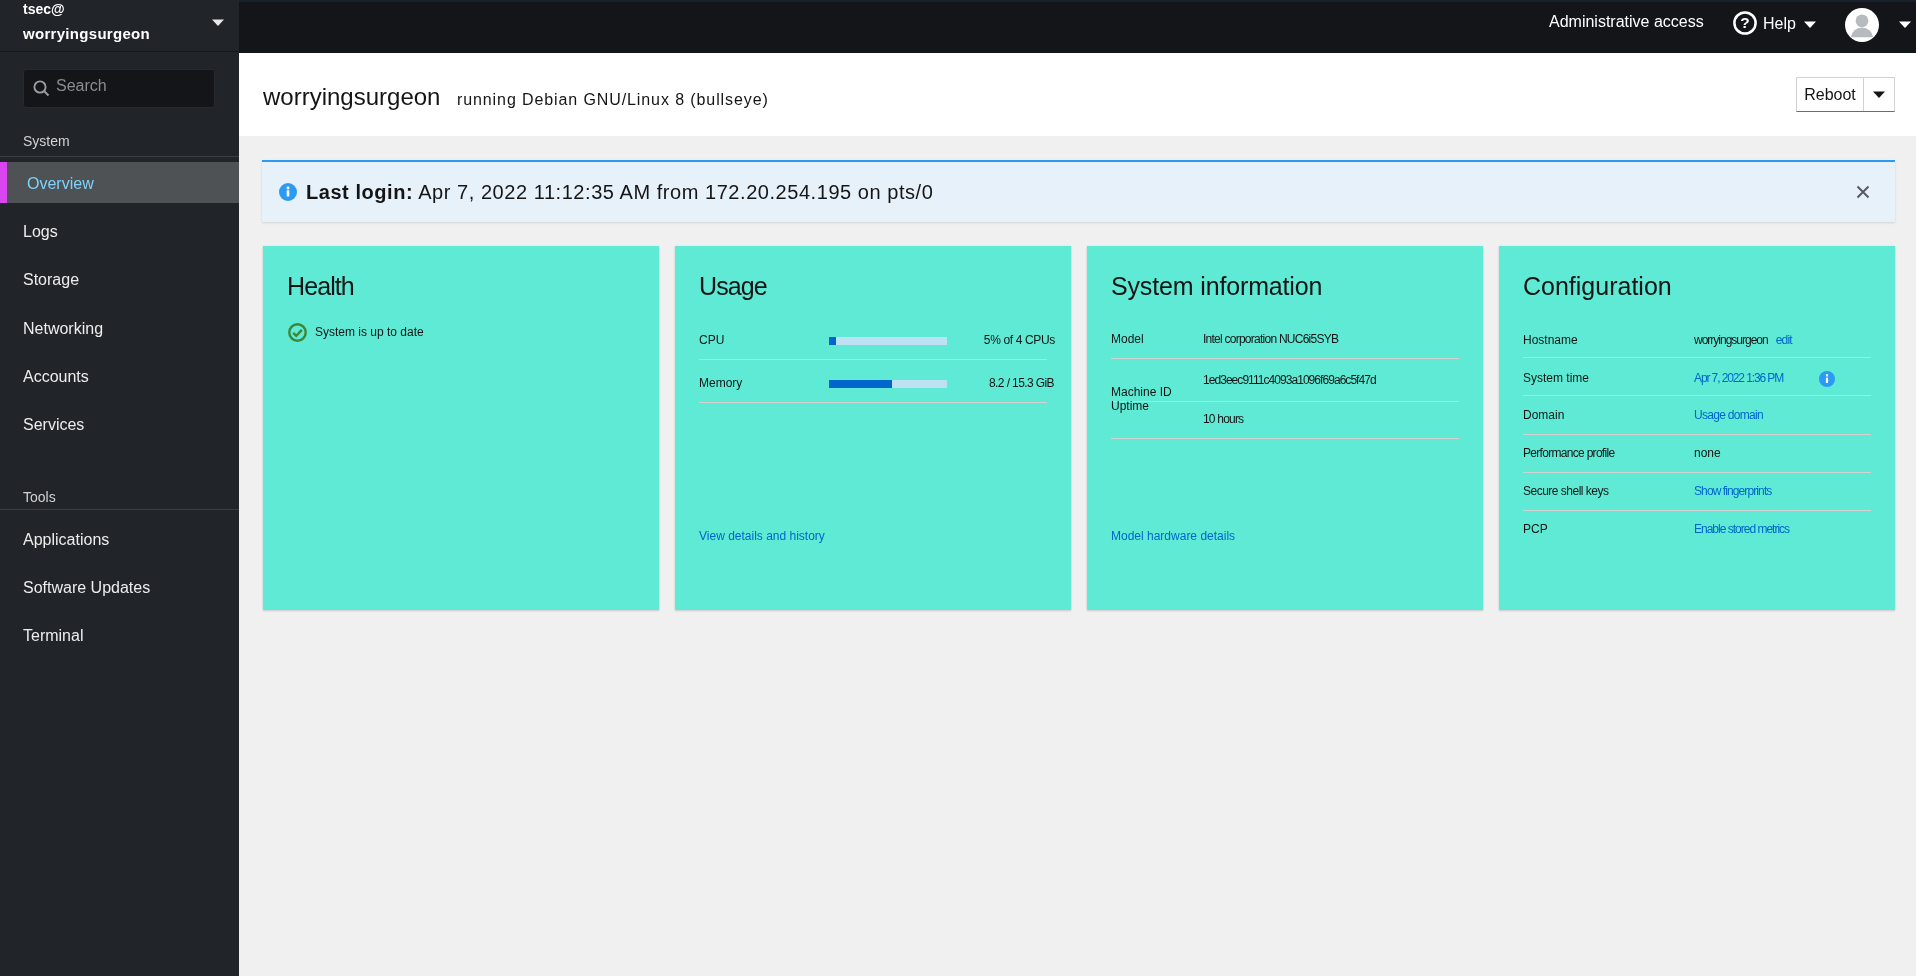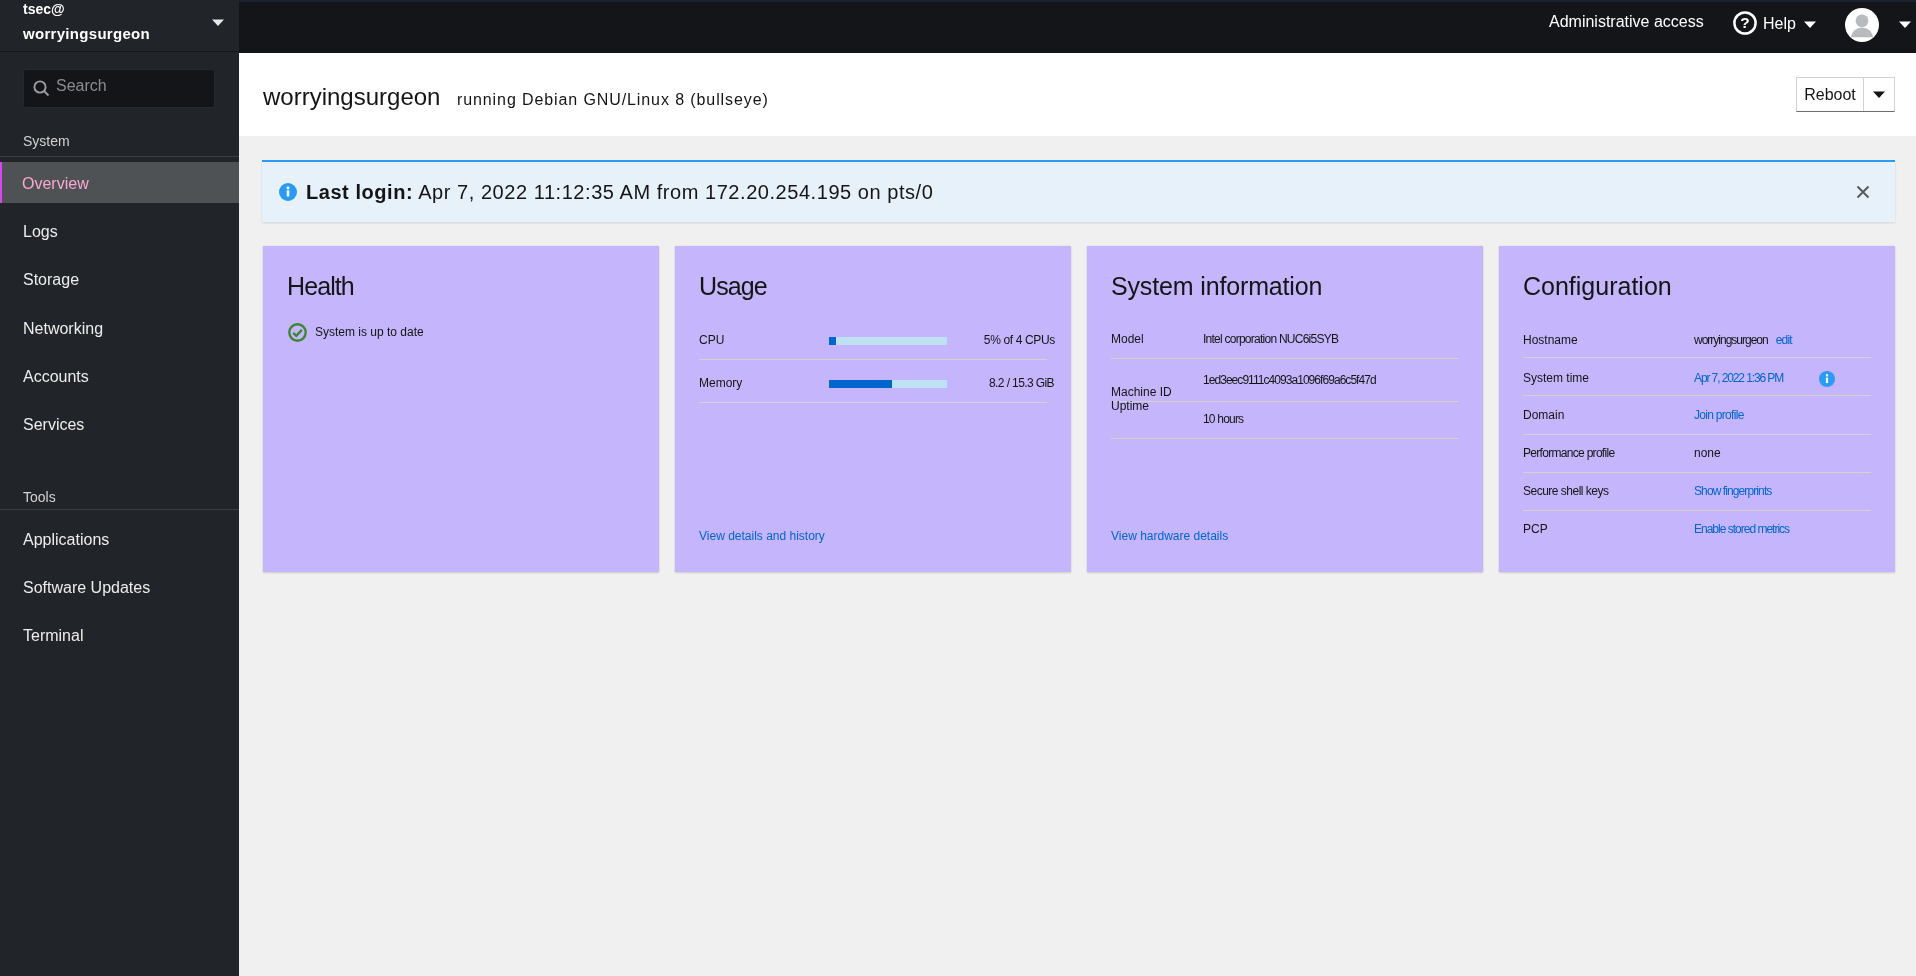--- a/index.html
+++ b/index.html
@@ -12,33 +12,33 @@
 .mh-txt { color:#fff; font-size:16px; line-height:43px; white-space:nowrap; }
 
 #sidebar { left:0; top:0; width:239px; height:976px; background:#212428; }
 #sb-head { left:0; top:0; width:239px; height:52px; border-bottom:1px solid #16181b; }
 .sb-user { color:#fff; font-weight:bold; font-size:14px; left:23px; }
 #search { left:23px; top:69px; width:192px; height:39px; background:#131518; border:1px solid #26292d; border-radius:3px; }
 #search span { position:absolute; left:32px; top:0; line-height:32px; color:#8a8d90; font-size:16px; }
 .sb-sect { color:#d2d2d2; font-size:14px; left:23px; height:20px; line-height:20px; }
 .sb-line { left:0; width:239px; height:1px; background:#3c3f42; }
 .nav-item { left:0; width:239px; height:41px; color:#ededed; font-size:16px; line-height:43px; padding-left:23px; }
-#nav-cur { background:#4f5255; border-left:2px solid #d946ef; color:#f9a8d4; padding-left:20px; }
+#nav-cur { background:#4f5255; border-left:7px solid #d946ef; color:#7dd3fc; padding-left:20px; }
 
 #band { left:239px; top:53px; width:1677px; height:83px; background:#fff; }
 #h1 { left:263px; top:82px; font-size:24px; line-height:30px; color:#151515; letter-spacing:0; }
 #h1sub { left:457px; top:89px; font-size:16px; line-height:22px; color:#151515; letter-spacing:0.9px; }
 #rebootg { left:1557px; top:24px; width:99px; height:35px; background:#fff; border:1px solid #d2d2d2; border-bottom-color:#6a6e73; }
 #rebootg .seg1 { position:absolute; left:0; top:0; width:67px; height:33px; line-height:33px; text-align:center; font-size:16px; color:#151515; border-right:1px solid #d2d2d2; }
 #rebootg .seg2 { position:absolute; left:67px; top:0; width:30px; height:33px; }
 
 #alert { left:262px; top:160px; width:1633px; height:62px; background:#e7f1fa; border-top:2px solid #2b9af3; box-shadow:0 1px 2px rgba(3,3,3,.12); }
 #alert .atxt { position:absolute; left:44px; top:0; line-height:61px; font-size:20px; color:#151515; white-space:nowrap; letter-spacing:0.55px; }
 
-.card { top:246px; width:396px; height:326px; background:#c4b5fd; box-shadow:0 1px 2px rgba(3,3,3,.14), 0 0 2px rgba(3,3,3,.06); }
+.card { top:246px; width:396px; height:364px; background:#5eead4; box-shadow:0 1px 2px rgba(3,3,3,.14), 0 0 2px rgba(3,3,3,.06); }
 .card h2 { position:absolute; left:24px; top:24px; font-size:25px; font-weight:400; line-height:32px; color:#151515; }
 .crow { position:absolute; font-size:12px; color:#151515; white-space:nowrap; }
 .cdiv { position:absolute; height:1px; background:#d2d2d2; }
 a { color:#0066cc; text-decoration:none; }
 .bar { position:absolute; height:8px; background:#bee1f4; }
 .bar i { position:absolute; left:0; top:0; height:8px; background:#0066cc; }
 </style>
 </head>
 <body>
 <div class="abs" id="masthead">
@@ -145,38 +145,38 @@
   <h2 style="letter-spacing:-0.15px;">System information</h2>
   <div class="crow" style="left:24px; top:83px; line-height:21px;">Model</div>
   <div class="crow" style="left:116px; top:83px; line-height:21px; letter-spacing:-0.75px;">Intel corporation NUC6i5SYB</div>
   <div class="cdiv" style="left:24px; top:112px; width:348px;"></div>
   <div class="crow" style="left:24px; top:136px; line-height:21px;">Machine ID</div>
   <div class="crow" style="left:116px; top:124px; line-height:21px; letter-spacing:-0.95px;">1ed3eec9111c4093a1096f69a6c5f47d</div>
   <div class="cdiv" style="left:24px; top:155px; width:348px;"></div>
   <div class="crow" style="left:24px; top:150px; line-height:21px;">Uptime</div>
   <div class="crow" style="left:116px; top:163px; line-height:21px; letter-spacing:-0.8px;">10 hours</div>
   <div class="cdiv" style="left:24px; top:192px; width:348px;"></div>
-  <div class="crow" style="left:24px; top:280px; line-height:21px;"><a href="#">View hardware details</a></div>
+  <div class="crow" style="left:24px; top:280px; line-height:21px;"><a href="#">Model hardware details</a></div>
 </div>
 
 <div class="abs card" style="left:1499px;">
   <h2>Configuration</h2>
   <div class="crow" style="left:24px; top:84px; line-height:21px;">Hostname</div>
   <div class="crow" style="left:195px; top:84px; line-height:21px;"><span style="letter-spacing:-1px;">worryingsurgeon</span><a href="#" style="margin-left:8px; letter-spacing:-0.8px;">edit</a></div>
   <div class="cdiv" style="left:24px; top:111px; width:348px;"></div>
   <div class="crow" style="left:24px; top:122px; line-height:21px;">System time</div>
   <div class="crow" style="left:195px; top:122px; line-height:21px; letter-spacing:-1.1px;"><a href="#">Apr 7, 2022 1:36 PM</a></div>
   <svg style="position:absolute; left:320px; top:125px;" width="16" height="16" viewBox="0 0 16 16">
     <circle cx="8" cy="8" r="8" fill="#2b9af3"></circle>
     <rect x="6.9" y="6.6" width="2.2" height="5.4" fill="#fff"></rect>
     <rect x="6.9" y="3.2" width="2.2" height="2.2" fill="#fff"></rect>
   </svg>
   <div class="cdiv" style="left:24px; top:149px; width:348px;"></div>
   <div class="crow" style="left:24px; top:159px; line-height:21px;">Domain</div>
-  <div class="crow" style="left:195px; top:159px; line-height:21px; letter-spacing:-0.7px;"><a href="#">Join profile</a></div>
+  <div class="crow" style="left:195px; top:159px; line-height:21px; letter-spacing:-0.7px;"><a href="#">Usage domain</a></div>
   <div class="cdiv" style="left:24px; top:188px; width:348px;"></div>
   <div class="crow" style="left:24px; top:197px; line-height:21px; letter-spacing:-0.7px;">Performance profile</div>
   <div class="crow" style="left:195px; top:197px; line-height:21px;">none</div>
   <div class="cdiv" style="left:24px; top:226px; width:348px;"></div>
   <div class="crow" style="left:24px; top:235px; line-height:21px; letter-spacing:-0.5px;">Secure shell keys</div>
   <div class="crow" style="left:195px; top:235px; line-height:21px; letter-spacing:-0.9px;"><a href="#">Show fingerprints</a></div>
   <div class="cdiv" style="left:24px; top:264px; width:348px;"></div>
   <div class="crow" style="left:24px; top:273px; line-height:21px;">PCP</div>
   <div class="crow" style="left:195px; top:273px; line-height:21px; letter-spacing:-1px;"><a href="#">Enable stored metrics</a></div>
 </div>

